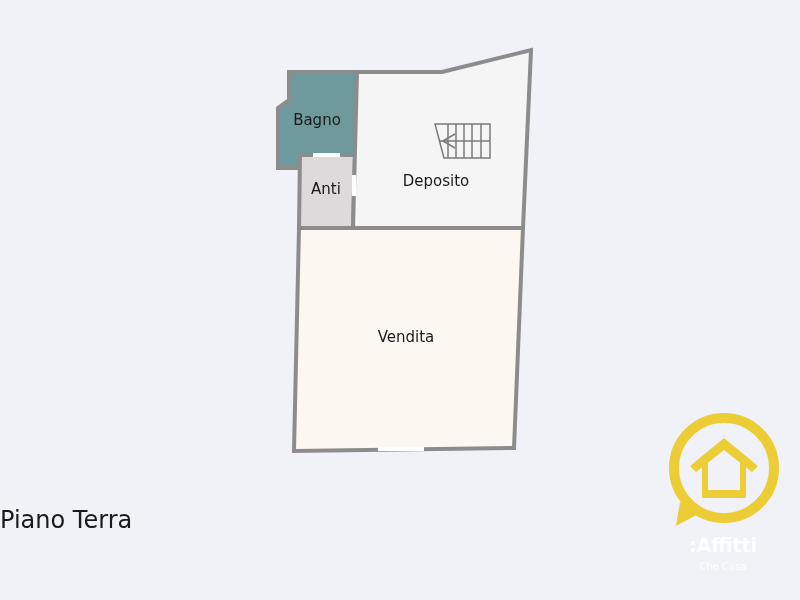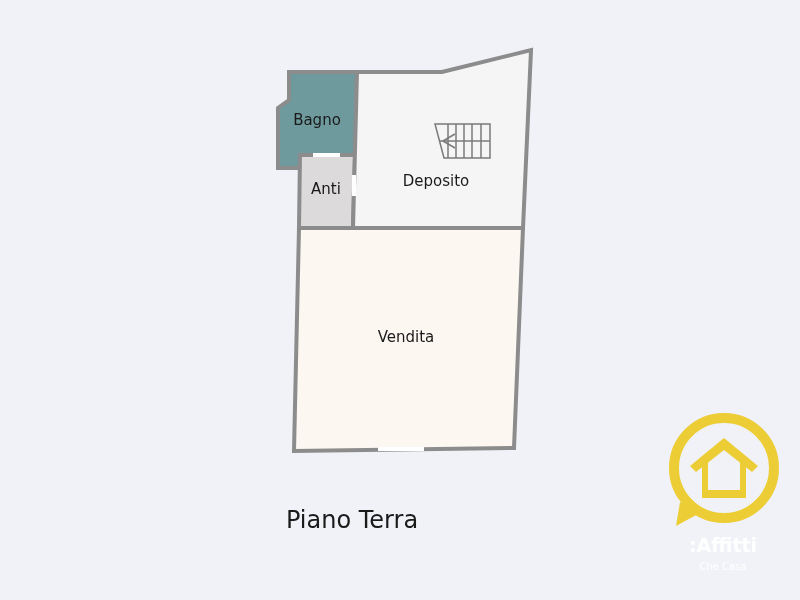--- a/index.html
+++ b/index.html
@@ -6,21 +6,21 @@
     body {
       width: 800px; height: 600px; overflow: hidden;
       background: #f0f2f7;
       font-family: "DejaVu Sans", sans-serif;
       position: relative;
     }
     #plan { position: absolute; left: 0; top: 0; width: 800px; height: 600px; }
     .room-label { font-family: "DejaVu Sans", sans-serif; font-size: 15px; fill: #1a1a1a; }
     .caption {
       position: absolute; left: 0; width: 704px; top: 506px;
-      text-align: center; font-size: 24px; color: #1a1a1a;
+      font-size: 24px; color: #1a1a1a;
       font-family: "DejaVu Sans", sans-serif;
     }
     .logo { position: absolute; left: 668px; top: 408px; width: 122px; height: 180px; }
     .logo-name {
       position: absolute; left: 660px; top: 534px; width: 126px; text-align: center;
       color: #ffffff; font-weight: bold; font-size: 19px;
       font-family: "DejaVu Sans", sans-serif;
     }
     .logo-sub {
       position: absolute; left: 660px; top: 561px; width: 126px; text-align: center;

